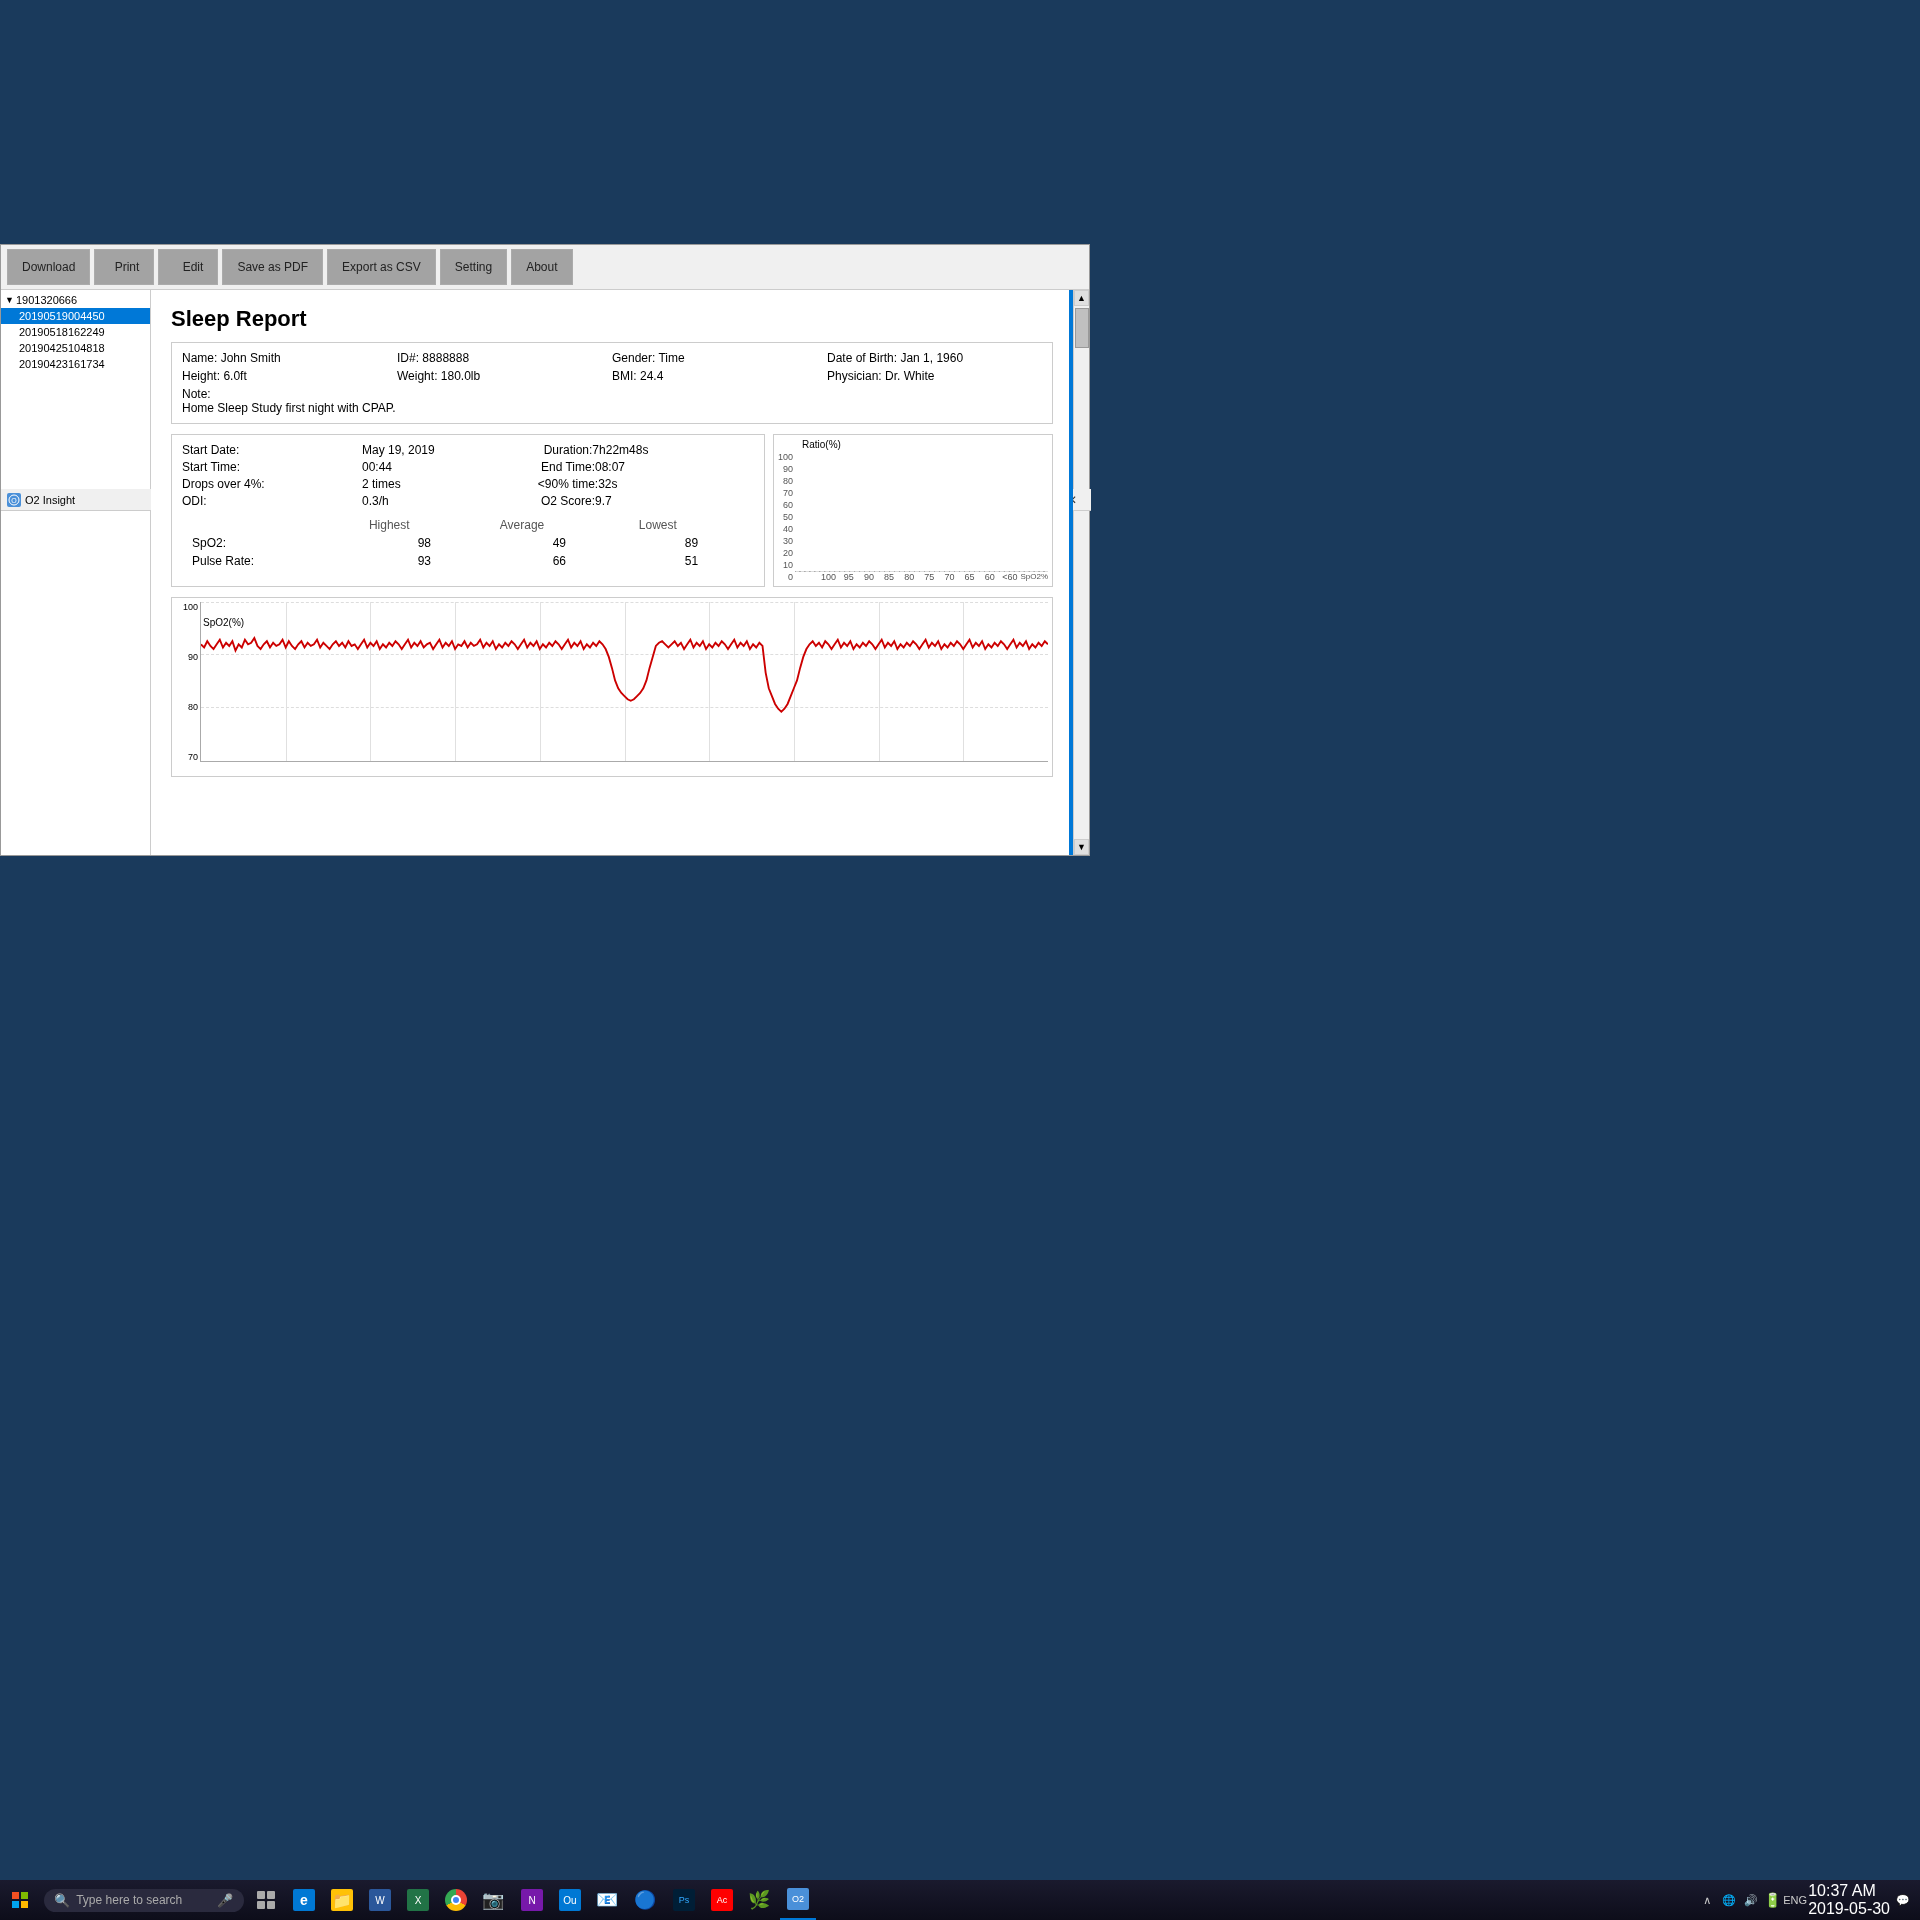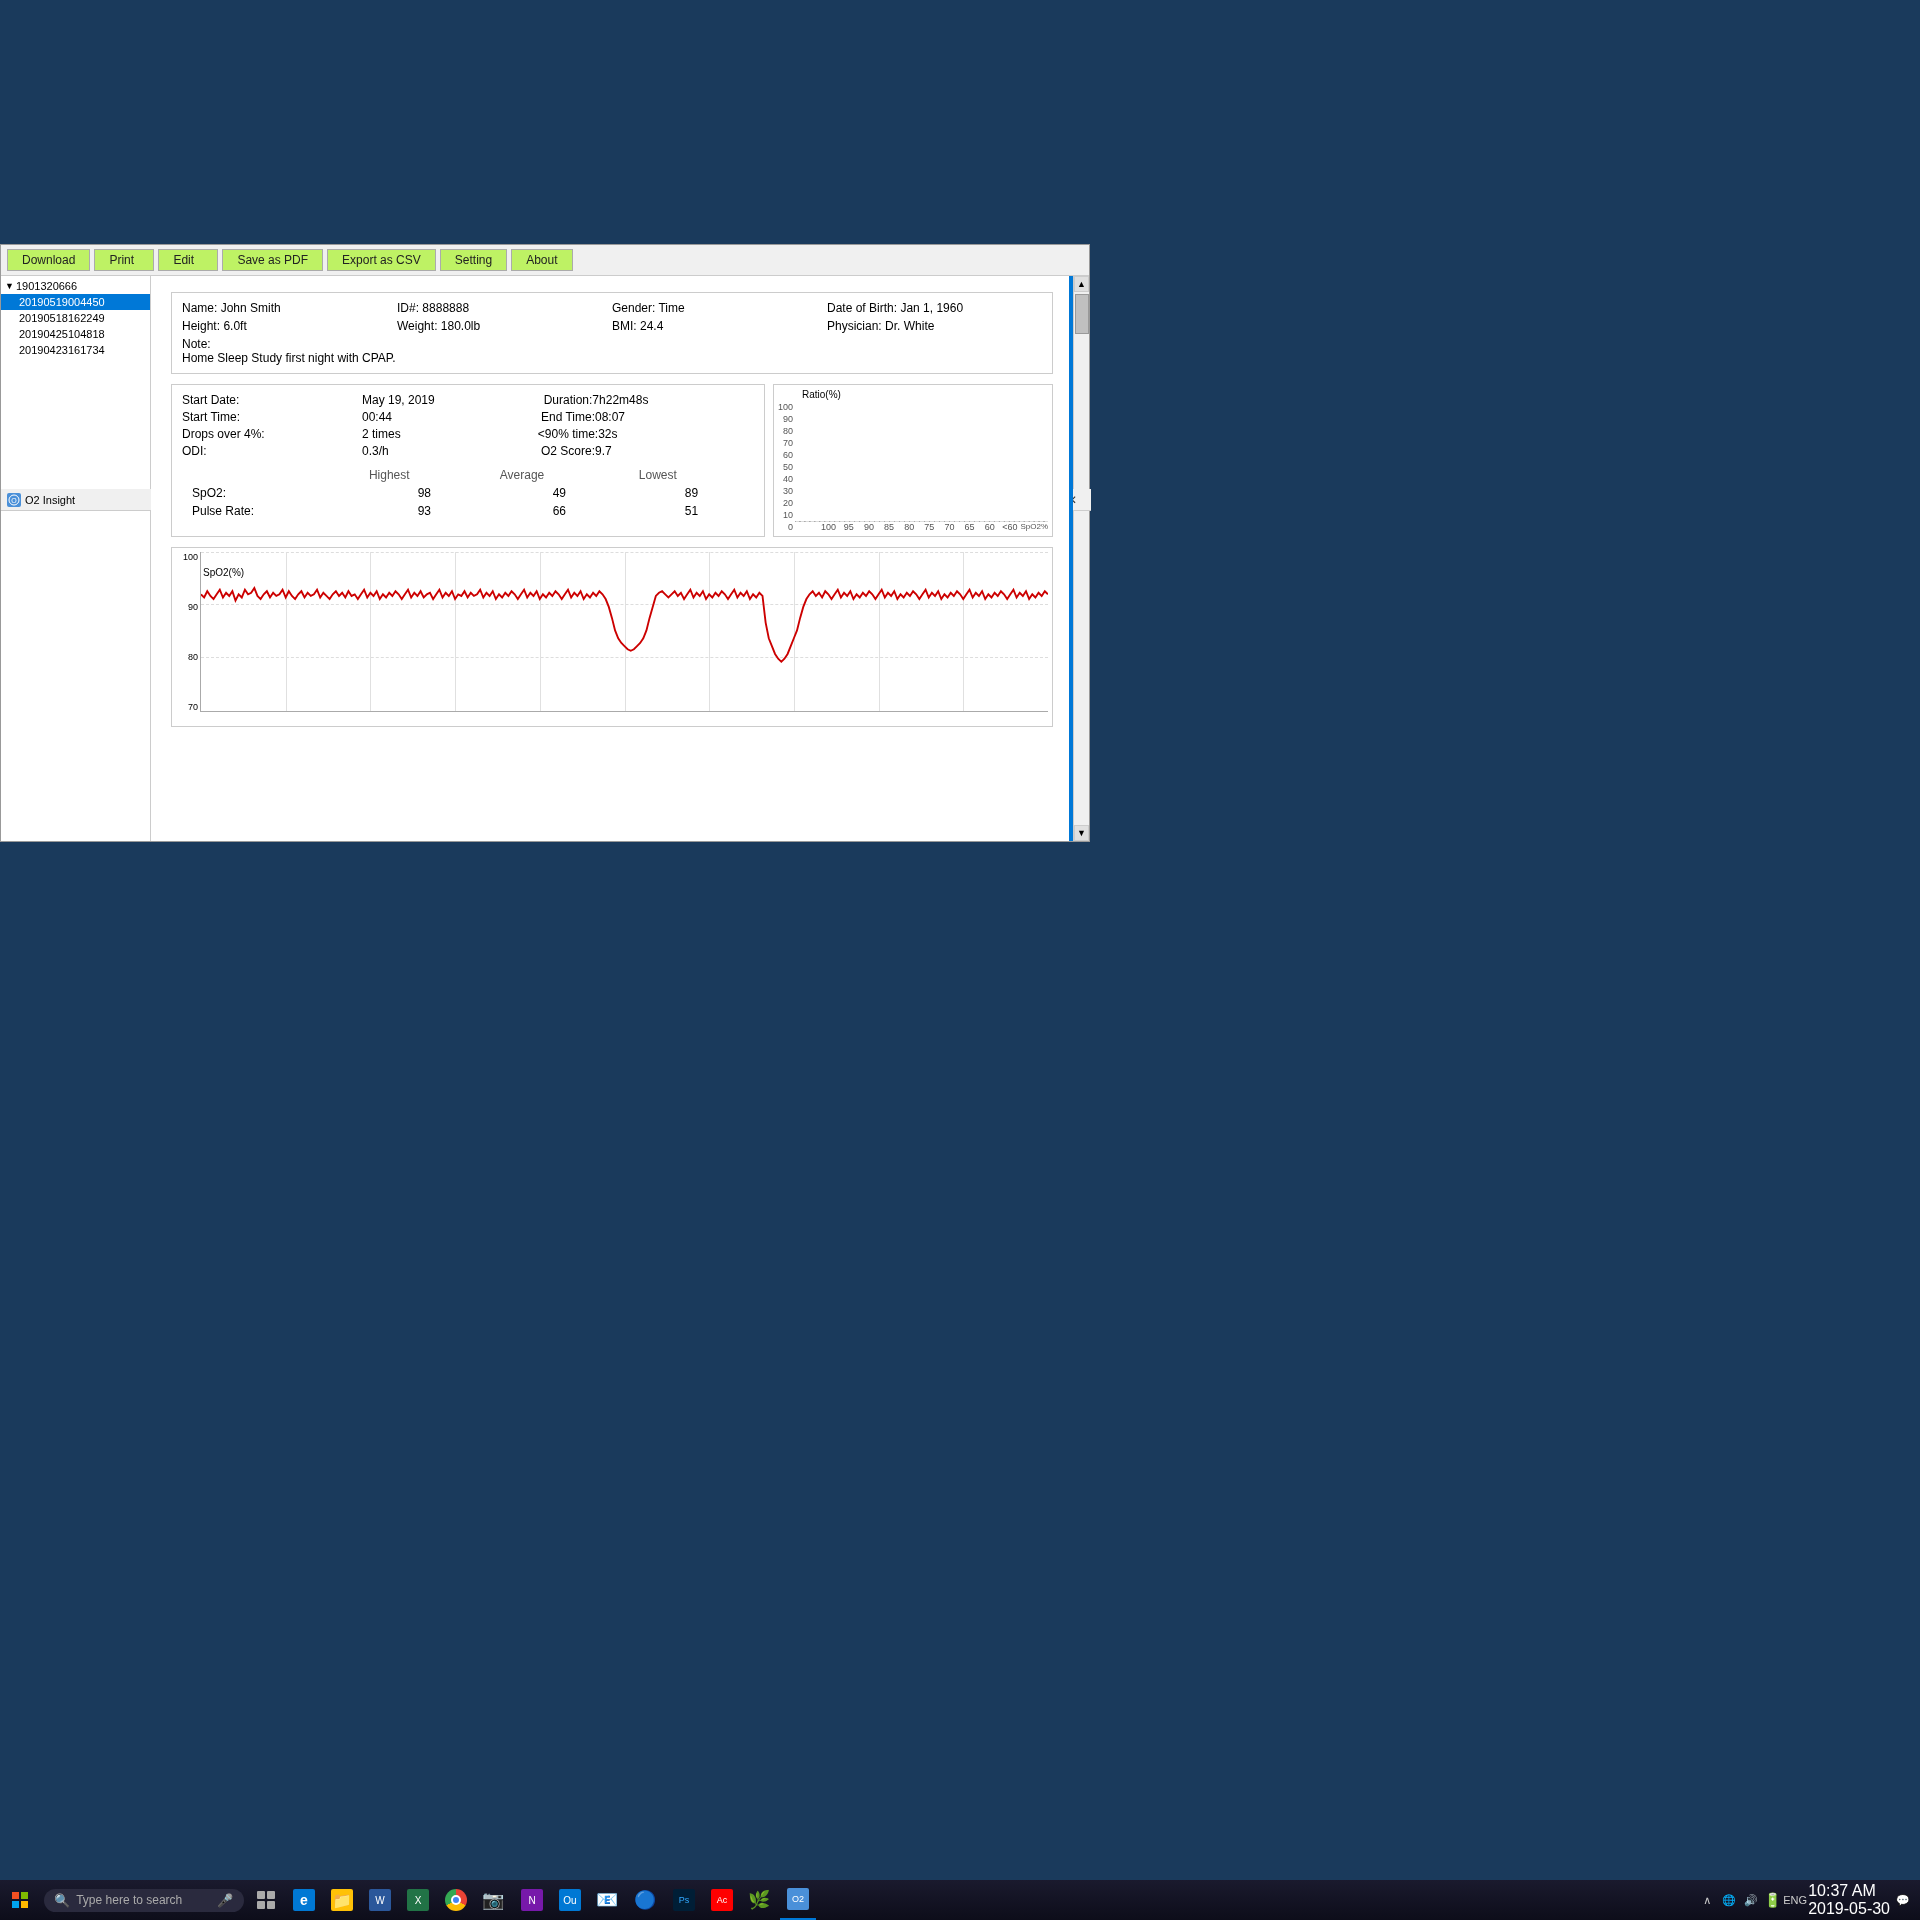--- a/index.html
+++ b/index.html
@@ -37,28 +37,28 @@
     
     .toolbar {
       display: flex;
       align-items: center;
       padding: 4px 6px;
       background: #f0f0f0;
       gap: 4px;
       border-bottom: 1px solid #ccc;
     }
     .toolbar-btn {
-      padding: 3px 14px;
-      background: #bef264;
+      padding: 10px 14px;
+      background: #a3a3a3;
       border: 1px solid #ababab;
       cursor: pointer;
       font-size: 12px;
       color: #222;
       min-width: 60px;
-      text-align: left;
+      text-align: right;
     }
 
     
     .main-area {
       display: flex;
       height: 565px;
     }
 
     
     .sidebar {
@@ -398,20 +398,21 @@
         </div>
         <div class="sidebar-child selected">20190519004450</div>
         <div class="sidebar-child">20190518162249</div>
         <div class="sidebar-child">20190425104818</div>
         <div class="sidebar-child">20190423161734</div>
       </div>
     </div>
 
     <div class="report-area">
 
+      <div class="report-title">Sleep Report</div>
 
       <div class="patient-info-box">
         <div class="patient-info-row">
           <div class="patient-info-cell">
             <span>Name:</span>
             <span>John Smith</span>
           </div>
           <div class="patient-info-cell">
             <span>ID#:</span>
             <span> </span><span>8888888</span>

